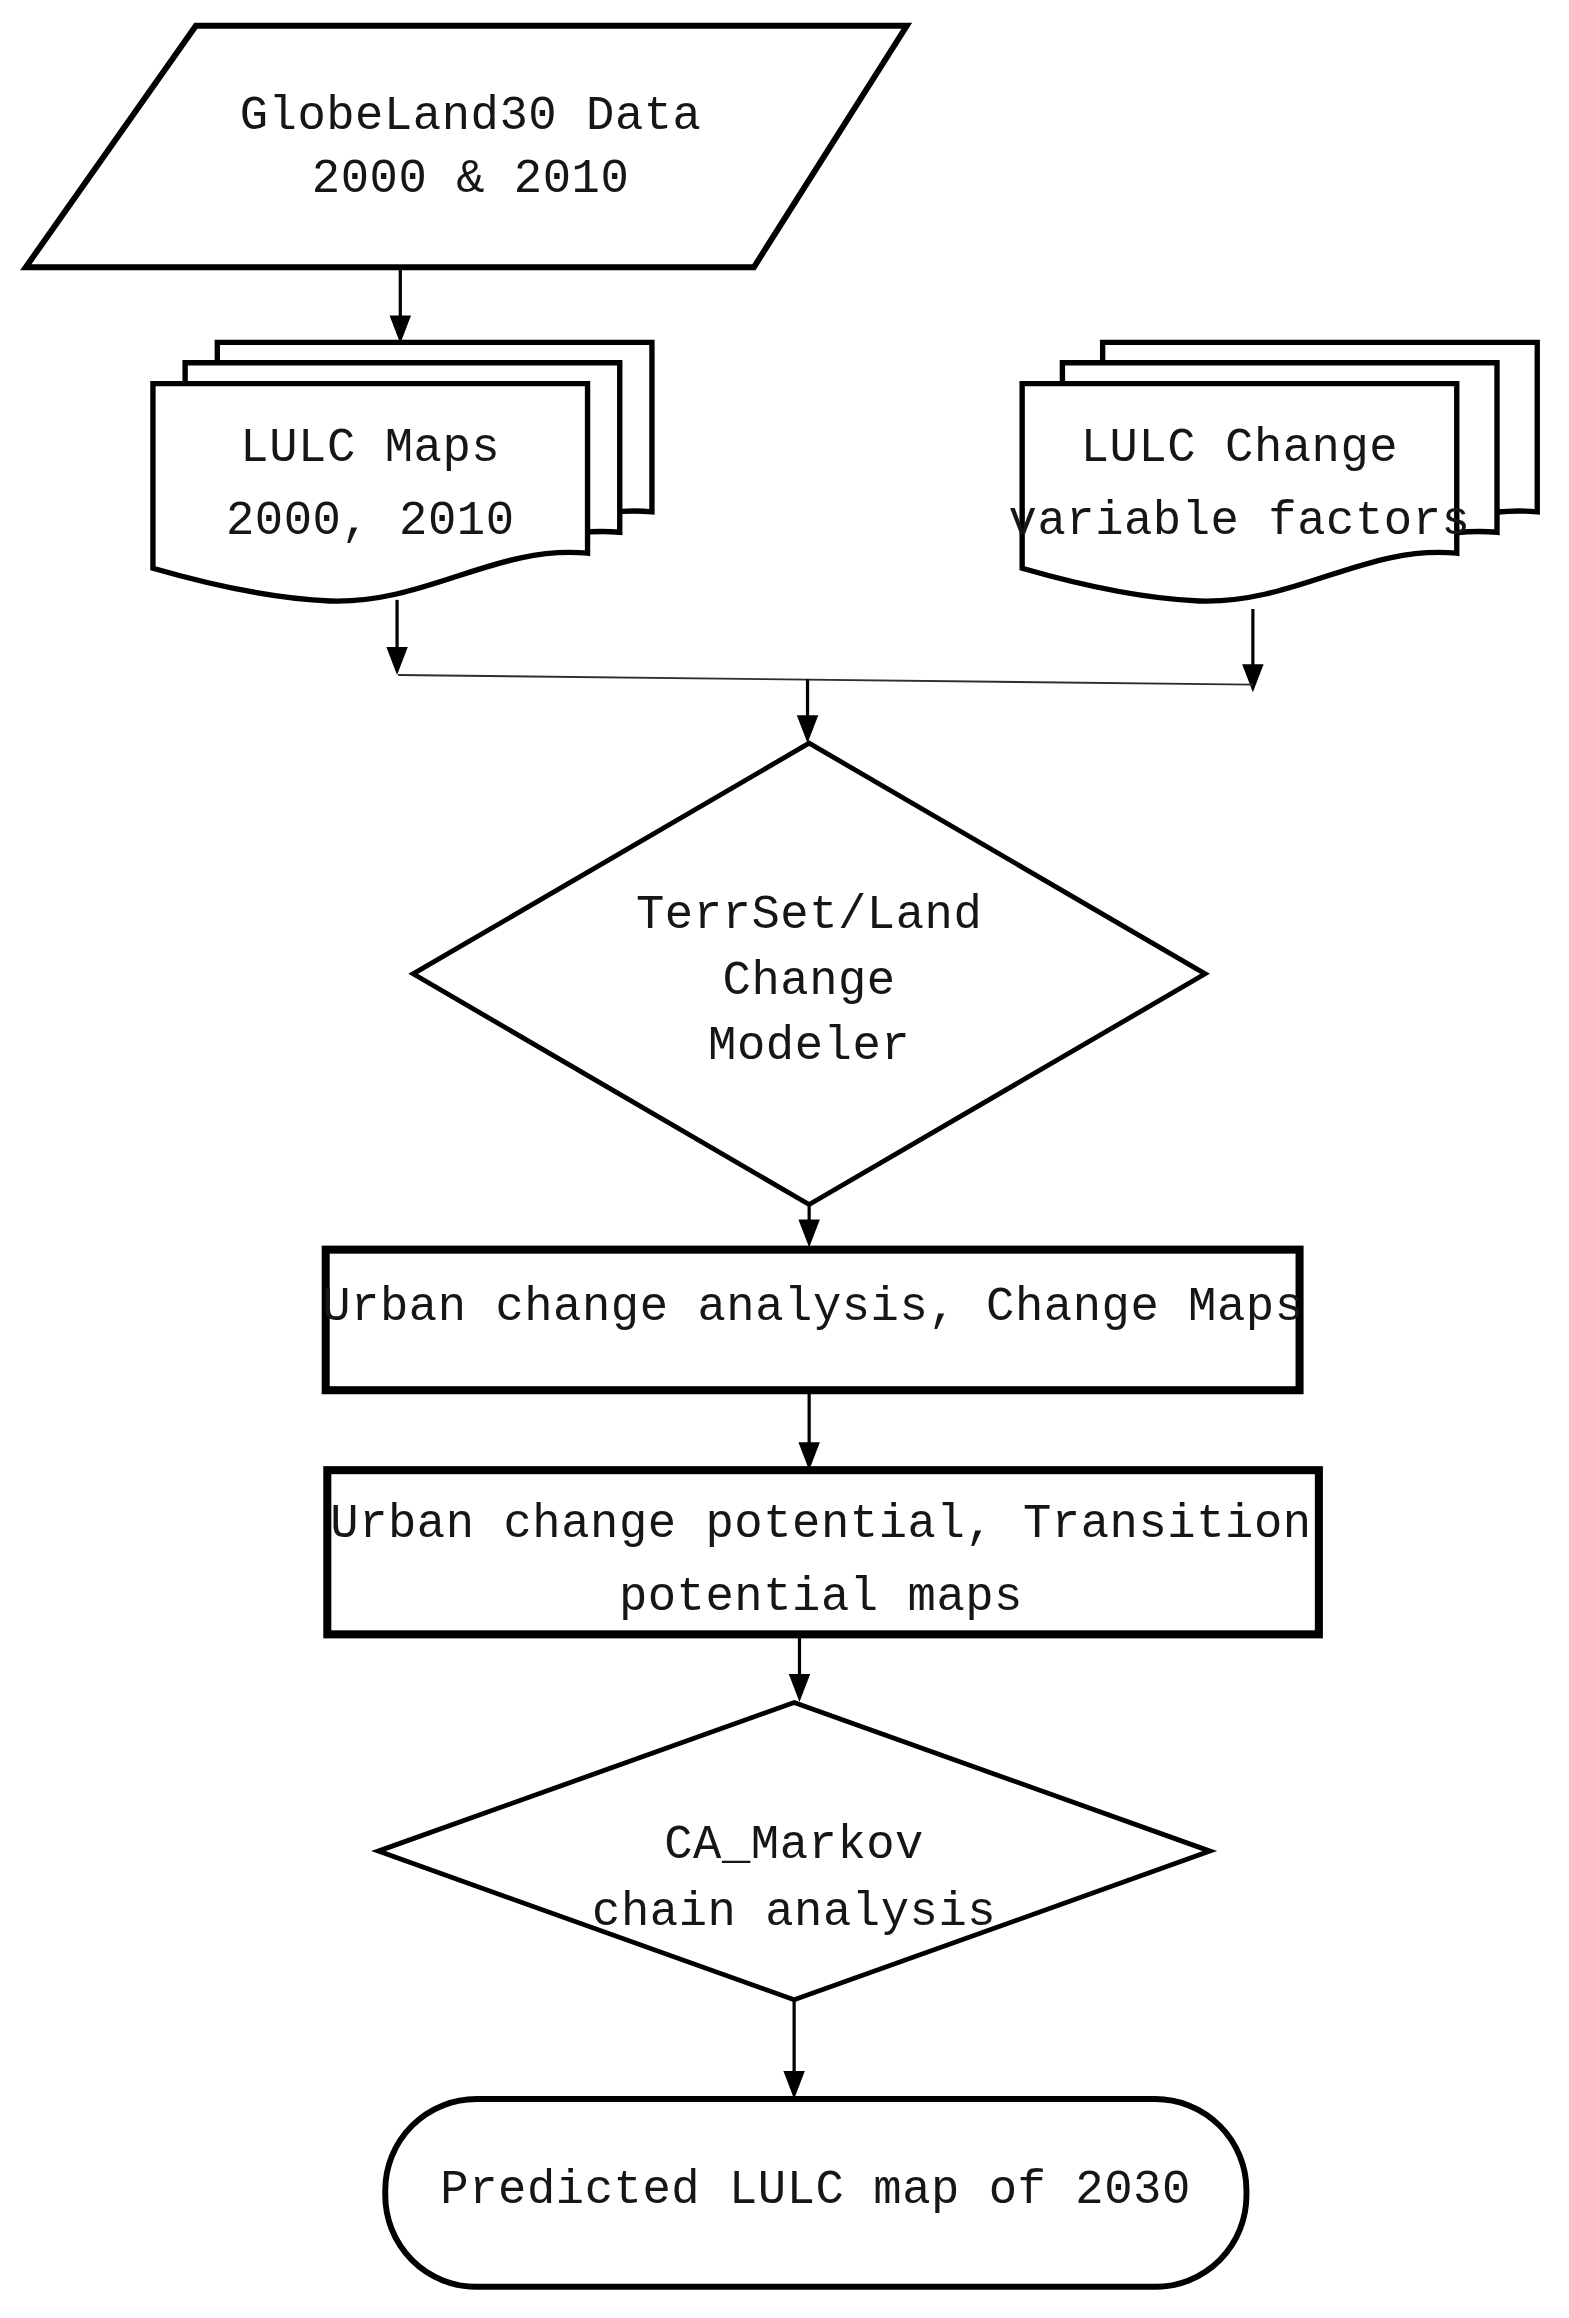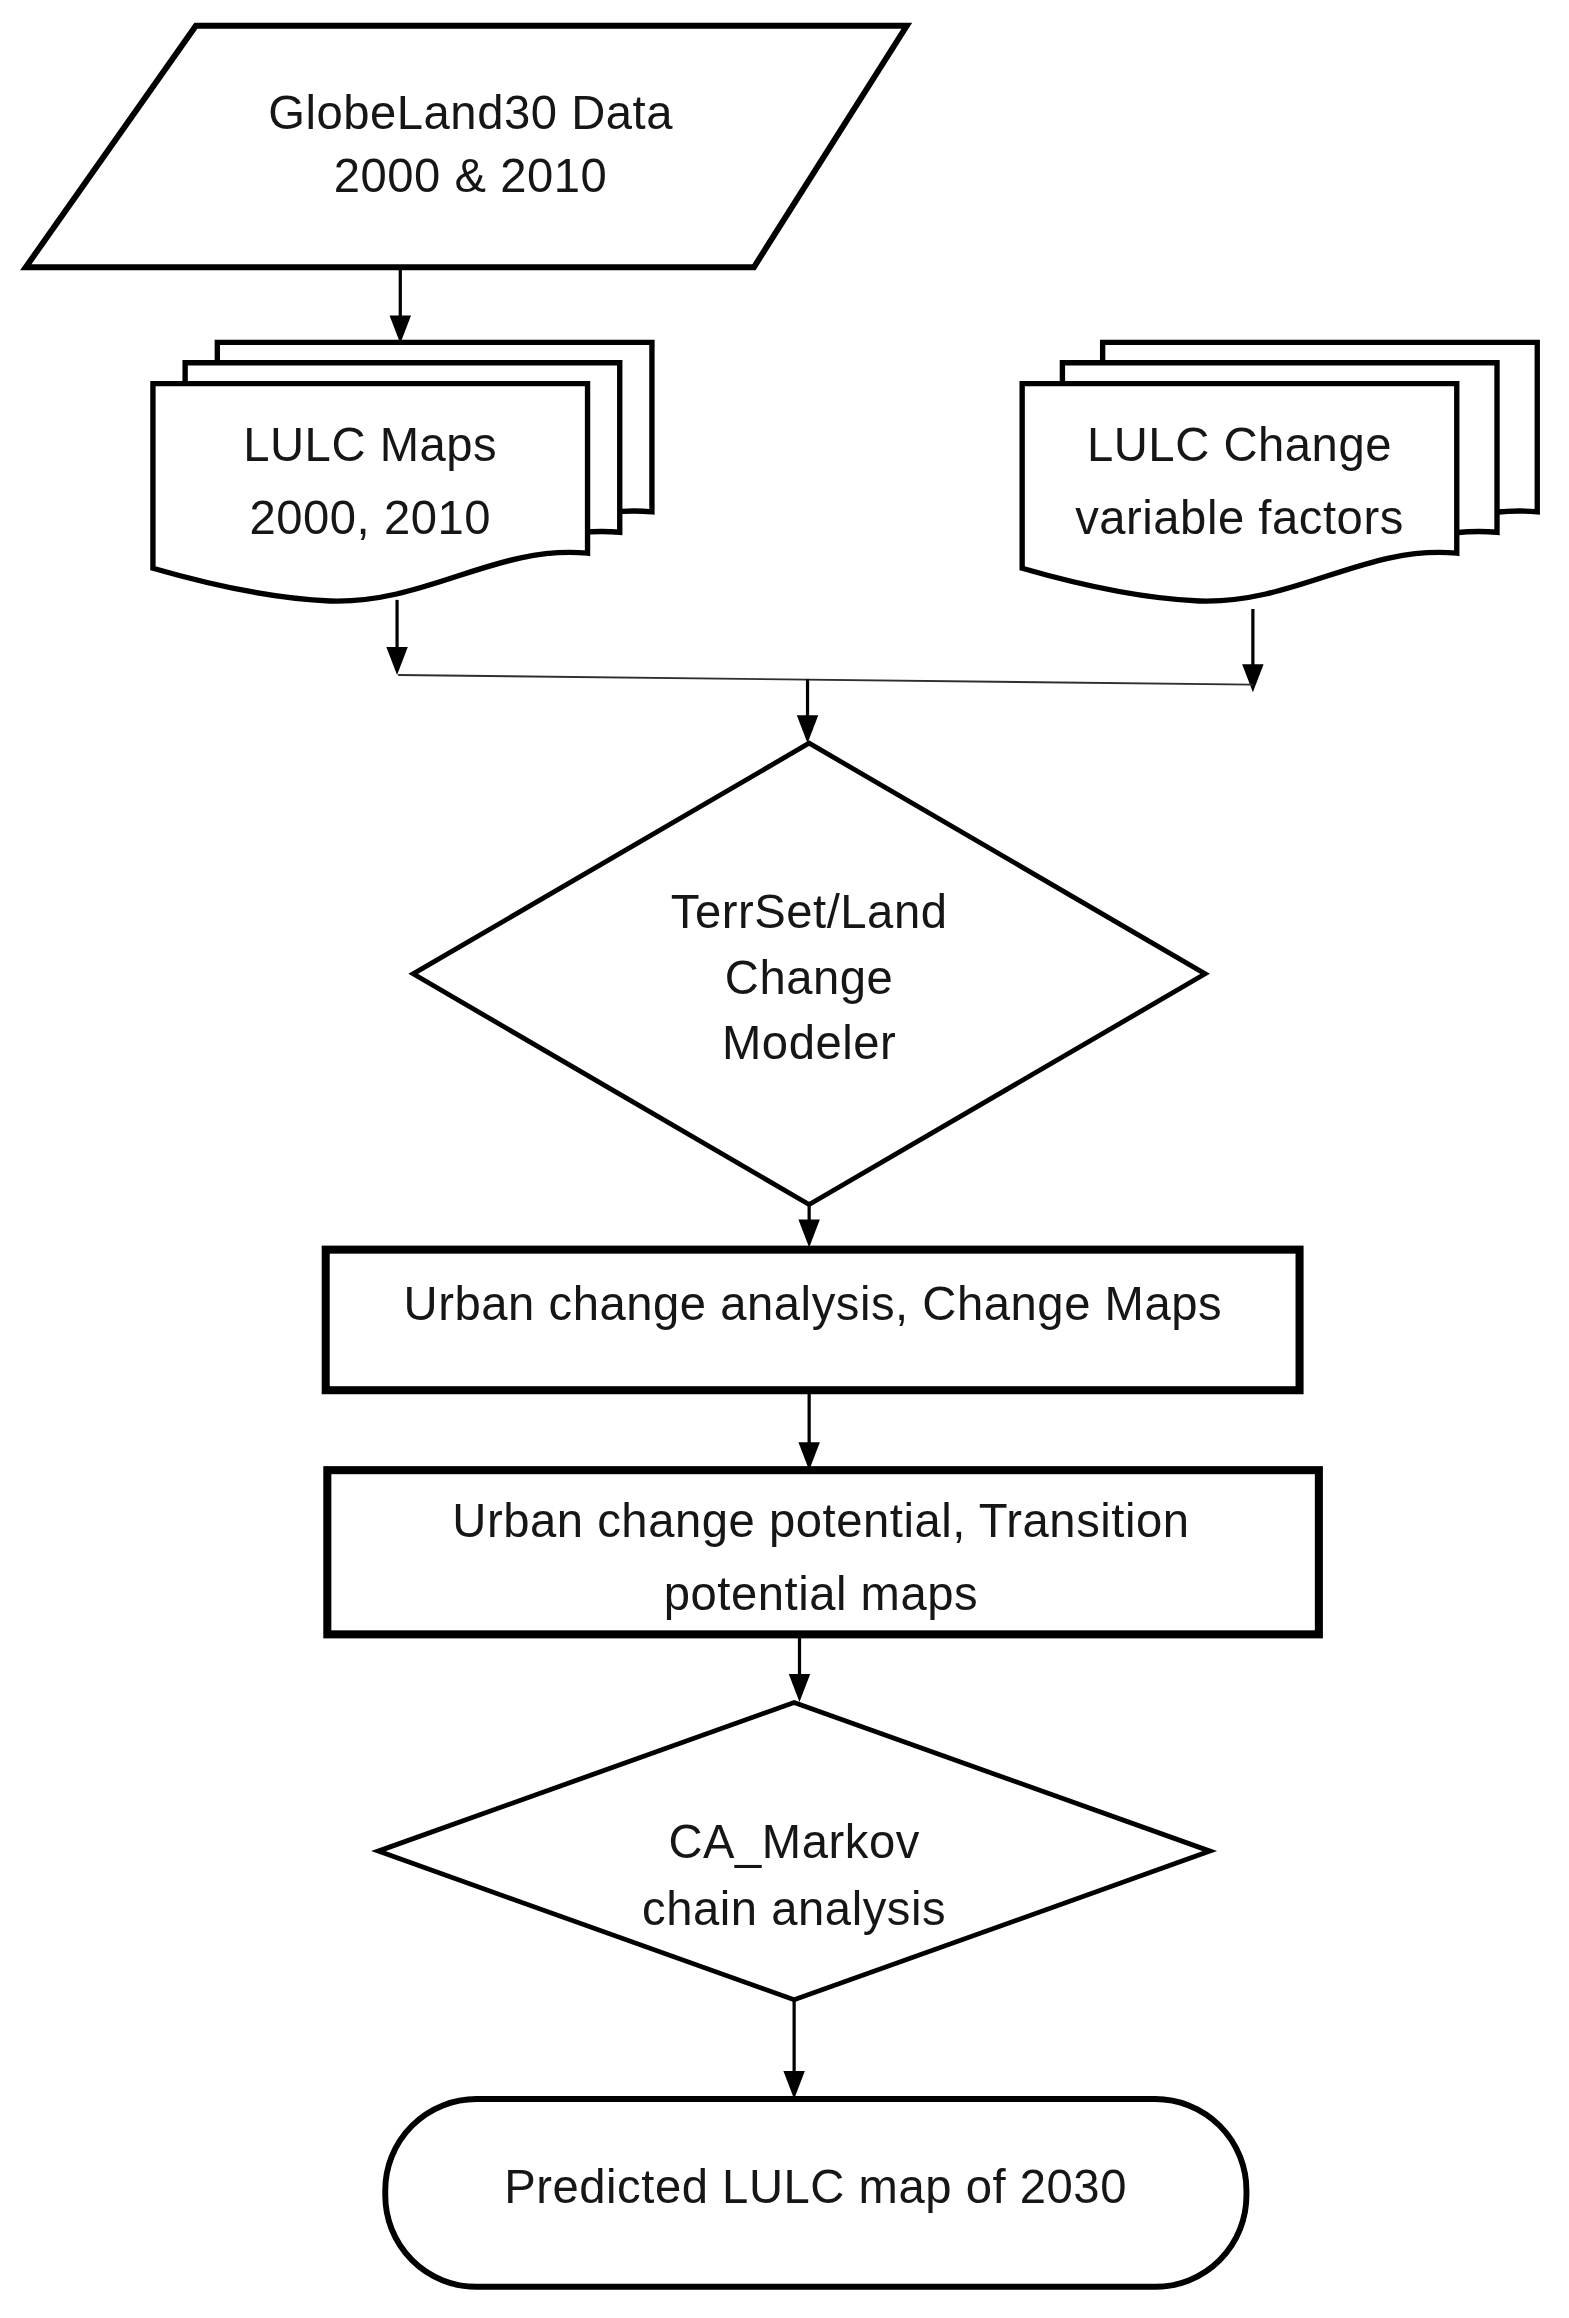--- a/index.html
+++ b/index.html
@@ -5,21 +5,21 @@
   html, body {
     margin: 0;
     padding: 0;
     background: var(--bg, #ffffff);
   }
   .canvas {
     position: relative;
     width: 1570px;
     height: 2319px;
     background: var(--bg, #ffffff);
-    font-family: Liberation Sans, sans-serif;
+    font-family: Liberation Mono, monospace;
     border-radius: 22px;
   }
   svg { display: block; }
   .shape {
     fill: var(--fill, #ffffff);
     stroke: var(--stroke, #000000);
     stroke-linejoin: miter;
   }
   .sw14 { stroke-width: 15; }
   .sw10 { stroke-width: 11; }

